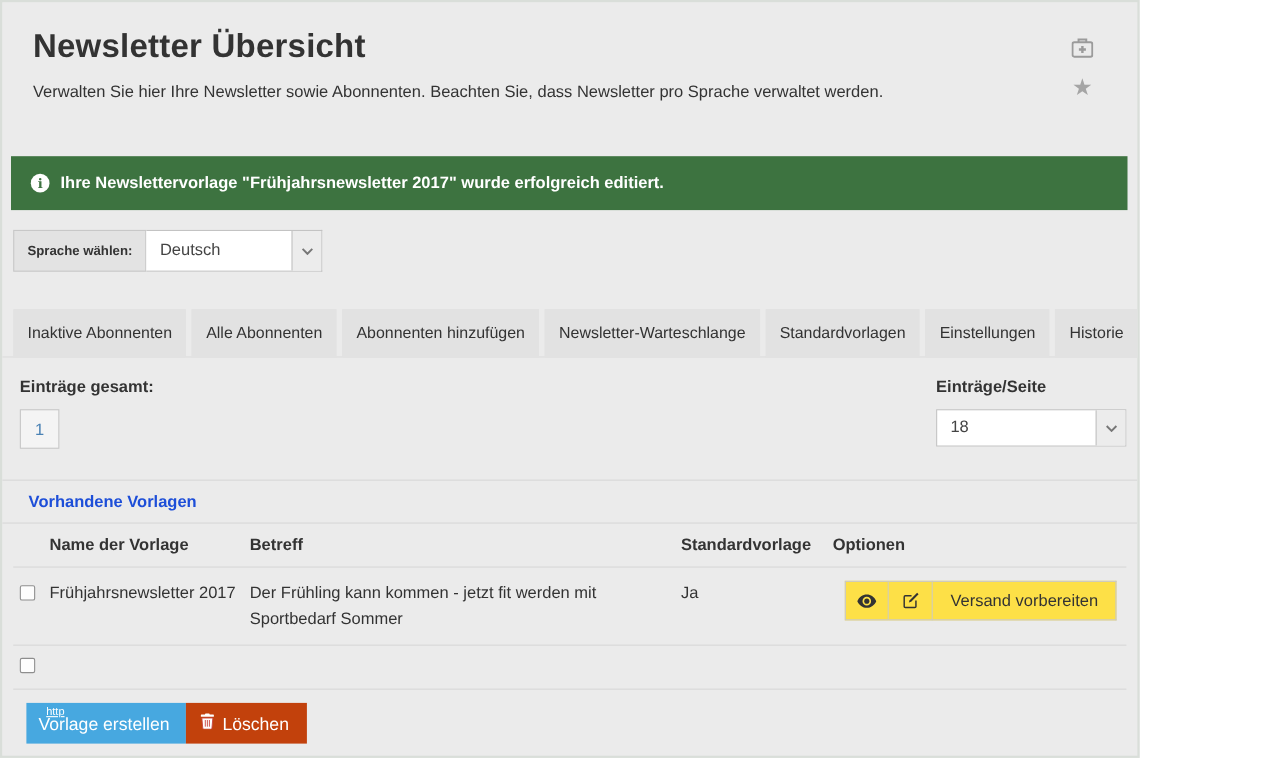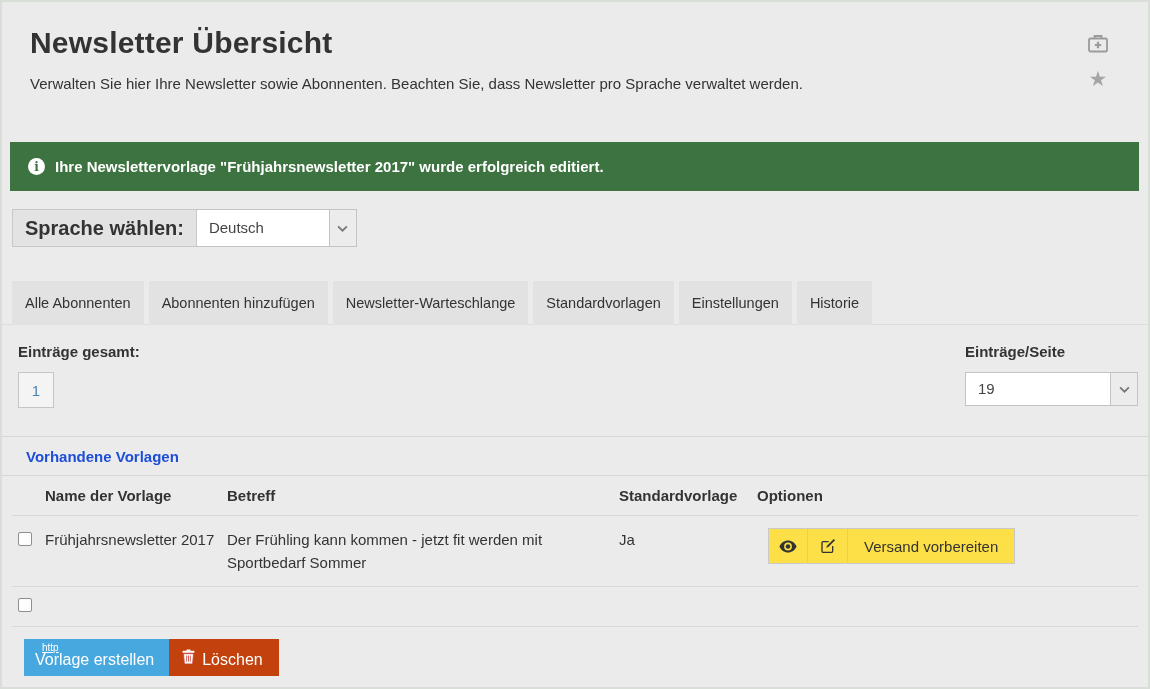--- a/index.html
+++ b/index.html
@@ -3,21 +3,21 @@
 <meta charset="utf-8">
 <style>
   * { box-sizing: border-box; }
   html, body { margin: 0; padding: 0; background: #fff; }
   body {
     font-family: "Liberation Sans", "DejaVu Sans", sans-serif;
     color: #333;
     width: 1150px; height: 689px;
   }
   .page {
-    width: 1150px; height: 689px;
+    width: 1036px; height: 689px;
     background: #ebebeb;
     border: 2px solid #d9ded9;
     position: relative;
     overflow: hidden;
   }
 
   
   .page-header { padding: 24px 28px 0 28px; position: relative; }
   .page-title {
     margin: 0; font-size: 30px; font-weight: 700; color: #333; letter-spacing: 0.2px;
@@ -47,21 +47,21 @@
     background: #fff; color: #3d7340;
     font-size: 12px; font-weight: 700; font-family: "DejaVu Serif", serif;
     display: inline-flex; align-items: center; justify-content: center;
     margin-right: 10px; flex: 0 0 auto;
   }
 
   
   .lang-row { margin: 18px 10px 0 10px; display: flex; height: 38px; }
   .addon {
     background: #e3e3e3; border: 1px solid #c8c8c8;
-    padding: 0 12px; line-height: 36px; font-weight: 700; font-size: 20px; color: #333;
+    padding: 0 12px; line-height: 36px; font-weight: 700; font-size: 12px; color: #333;
   }
   .select {
     background: #fff; border: 1px solid #c3c3c3;
     position: relative; font-size: 15px; color: #444;
     cursor: pointer;
   }
   .select.lang { width: 160px; border-left: none; line-height: 36px; padding: 0 34px 0 12px; }
   .select-caret {
     position: absolute; right: 0; top: 0; bottom: 0; width: 27px;
     border-left: 1px solid #c3c3c3; background: #ececec;
@@ -203,37 +203,38 @@
       <span>Deutsch</span>
       <span class="select-caret">
         <svg width="11" height="7" viewBox="0 0 10 6" fill="none" stroke="#777" stroke-width="1.6">
             <path d="M1 1l4 4 4-4"></path>
           </svg>
       </span>
     </div>
   </div>
 
   <div class="tabbar">
+    <div class="tab">Inaktive Abonnenten</div>
     <div class="tab">Alle Abonnenten</div>
     <div class="tab">Abonnenten hinzufügen</div>
     <div class="tab">Newsletter-Warteschlange</div>
     <div class="tab">Standardvorlagen</div>
     <div class="tab">Einstellungen</div>
     <div class="tab">Historie</div>
   </div>
 
   <div class="meta-row">
     <div class="meta-left">
       <div class="meta-label">Einträge gesamt:</div>
       <div class="page-box">1</div>
     </div>
     <div class="meta-right">
       <div class="meta-label">Einträge/Seite</div>
       <div class="select per-page">
-        <span>19</span>
+        <span>18</span>
         <span class="select-caret">
           <svg width="11" height="7" viewBox="0 0 10 6" fill="none" stroke="#777" stroke-width="1.6">
               <path d="M1 1l4 4 4-4"></path>
             </svg>
         </span>
       </div>
     </div>
   </div>
 
   <div class="section-title-row">Vorhandene Vorlagen</div>

